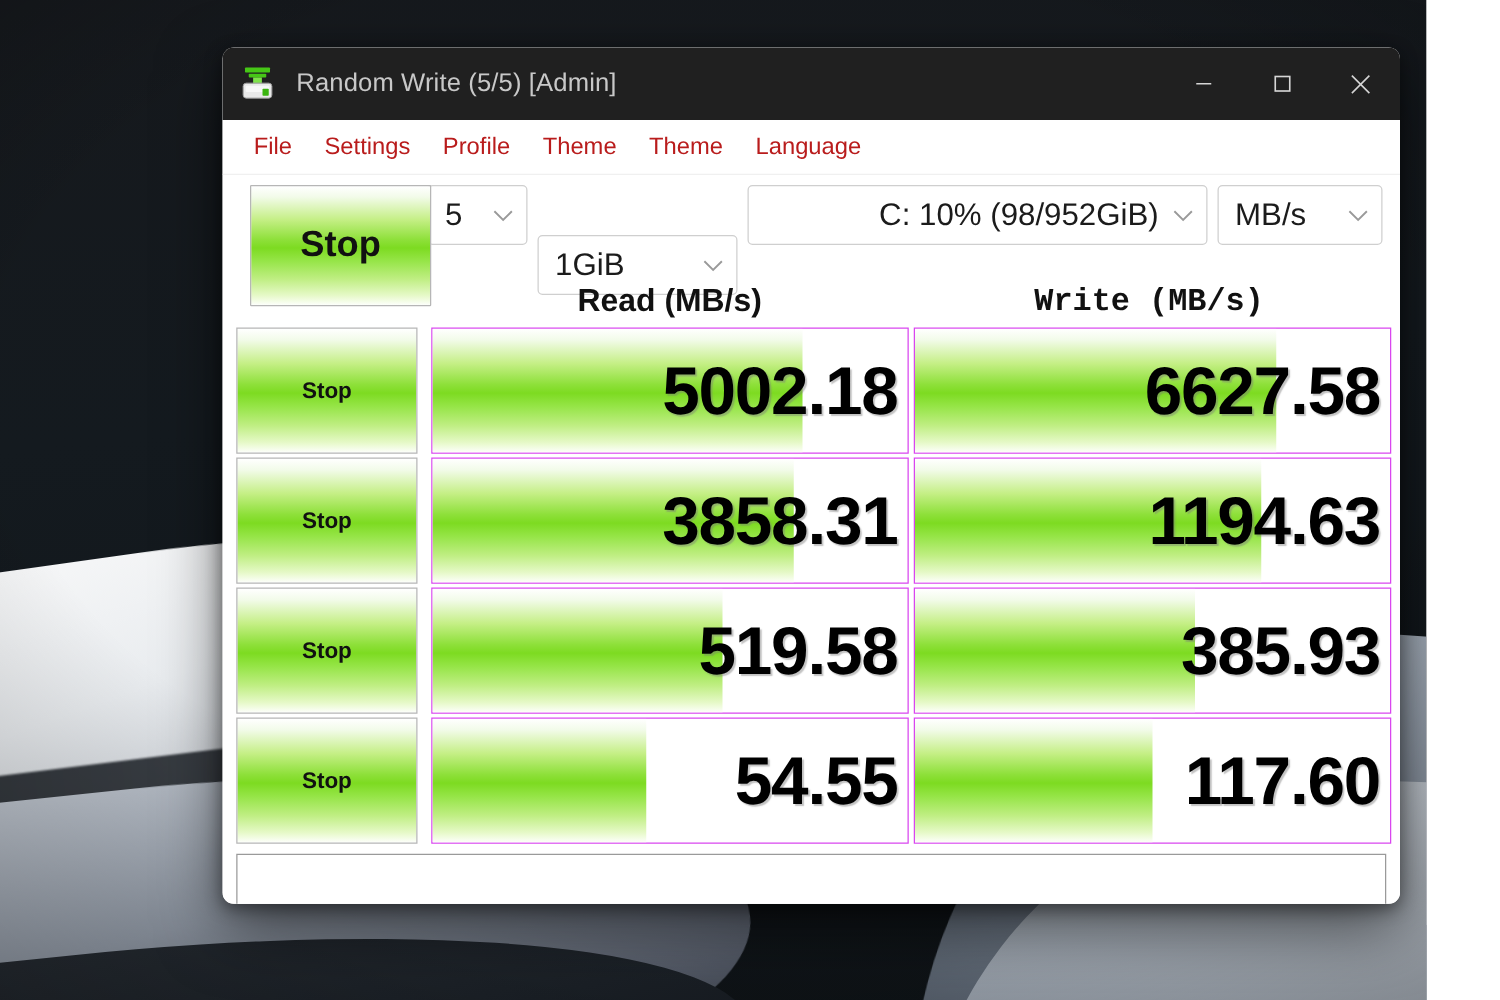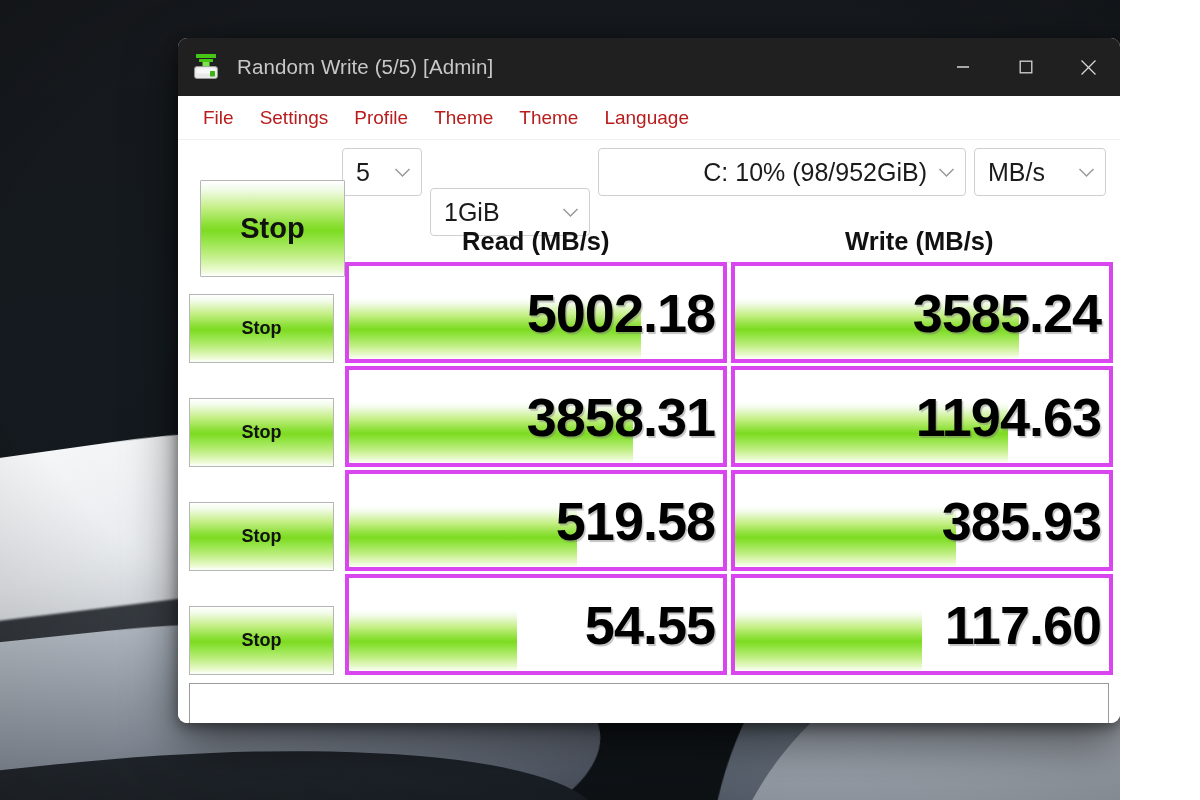--- a/index.html
+++ b/index.html
@@ -8,20 +8,21 @@
     overflow: hidden;
     font-family: "Liberation Sans", sans-serif;
   }
 
   
   #desktop {
     position: relative;
     width: 1120px; height: 800px;
     background: #14181c;
     overflow: hidden;
+    padding-left: 21px;
   }
   .wp-base {
     position: absolute; inset: 0;
     background: linear-gradient(175deg, #16191d 0%, #141a1f 40%, #101519 100%);
   }
   
   .wp-ribbon1 {
     position: absolute;
     left: -240px; top: 430px;
     width: 900px; height: 330px;
@@ -201,21 +202,20 @@
     background: linear-gradient(to bottom,
         #ffffff 0%,
         #f2fbe9 9%,
         #c5ef86 28%,
         #8ee03a 45%,
         #7ddb21 52%,
         #96e548 63%,
         #bfee82 78%,
         #e6f9c8 92%,
         #fdfffb 100%);
-    margin-top: 32px;
   }
 
   
   .bigstop {
     position: absolute;
     left: 11px; top: 8px;
     width: 145px; height: 97px;
     border: 1px solid #b6b6b6;
     box-sizing: border-box;
     display: flex; align-items: center; justify-content: center;
@@ -238,41 +238,41 @@
     padding-left: 157px;
     margin-top: 22px;
   }
   .col-head {
     font-size: 25.5px;
     font-weight: bold;
     color: #111;
     text-align: center;
   }
   .col-head.read  { width: 382px; }
-  .col-head.write { width: 382px; margin-left: 4px; }
+  .col-head.write { width: 382px; margin-left: 4px; font-family: Liberation Mono, monospace; }
 
   .data-row {
     display: flex;
     height: 101px;
     align-items: stretch;
     flex: 0 0 auto;
     padding-bottom: 3px;
   }
   .rowstop {
     width: 145px;
     margin-right: 11px;
     border: 1px solid #b6b6b6;
     box-sizing: border-box;
     display: flex; align-items: center; justify-content: center;
     font-size: 18px; font-weight: bold; color: #111;
     flex: 0 0 auto;
   }
   .score {
     width: 382px;
-    border: 4px solid #d946ef;
+    border: 1px solid #d946ef;
     box-sizing: border-box;
     background: #ffffff;
     position: relative;
     overflow: hidden;
     flex: 0 0 auto;
     margin-right: 4px;
   }
   .score .bar {
     position: absolute;
     left: 0; top: 0; bottom: 0;
@@ -411,21 +411,21 @@
         </div>
 
         <div class="data-row">
           <div class="rowstop greenfill">Stop</div>
           <div class="score">
             <div class="bar greenfill" style="width: 78%;"></div>
             <div class="num">5002.18</div>
           </div>
           <div class="score">
             <div class="bar greenfill" style="width: 76%;"></div>
-            <div class="num">3585.24</div>
+            <div class="num">6627.58</div>
           </div>
         </div>
 
         <div class="data-row">
           <div class="rowstop greenfill">Stop</div>
           <div class="score">
             <div class="bar greenfill" style="width: 76%;"></div>
             <div class="num">3858.31</div>
           </div>
           <div class="score">

